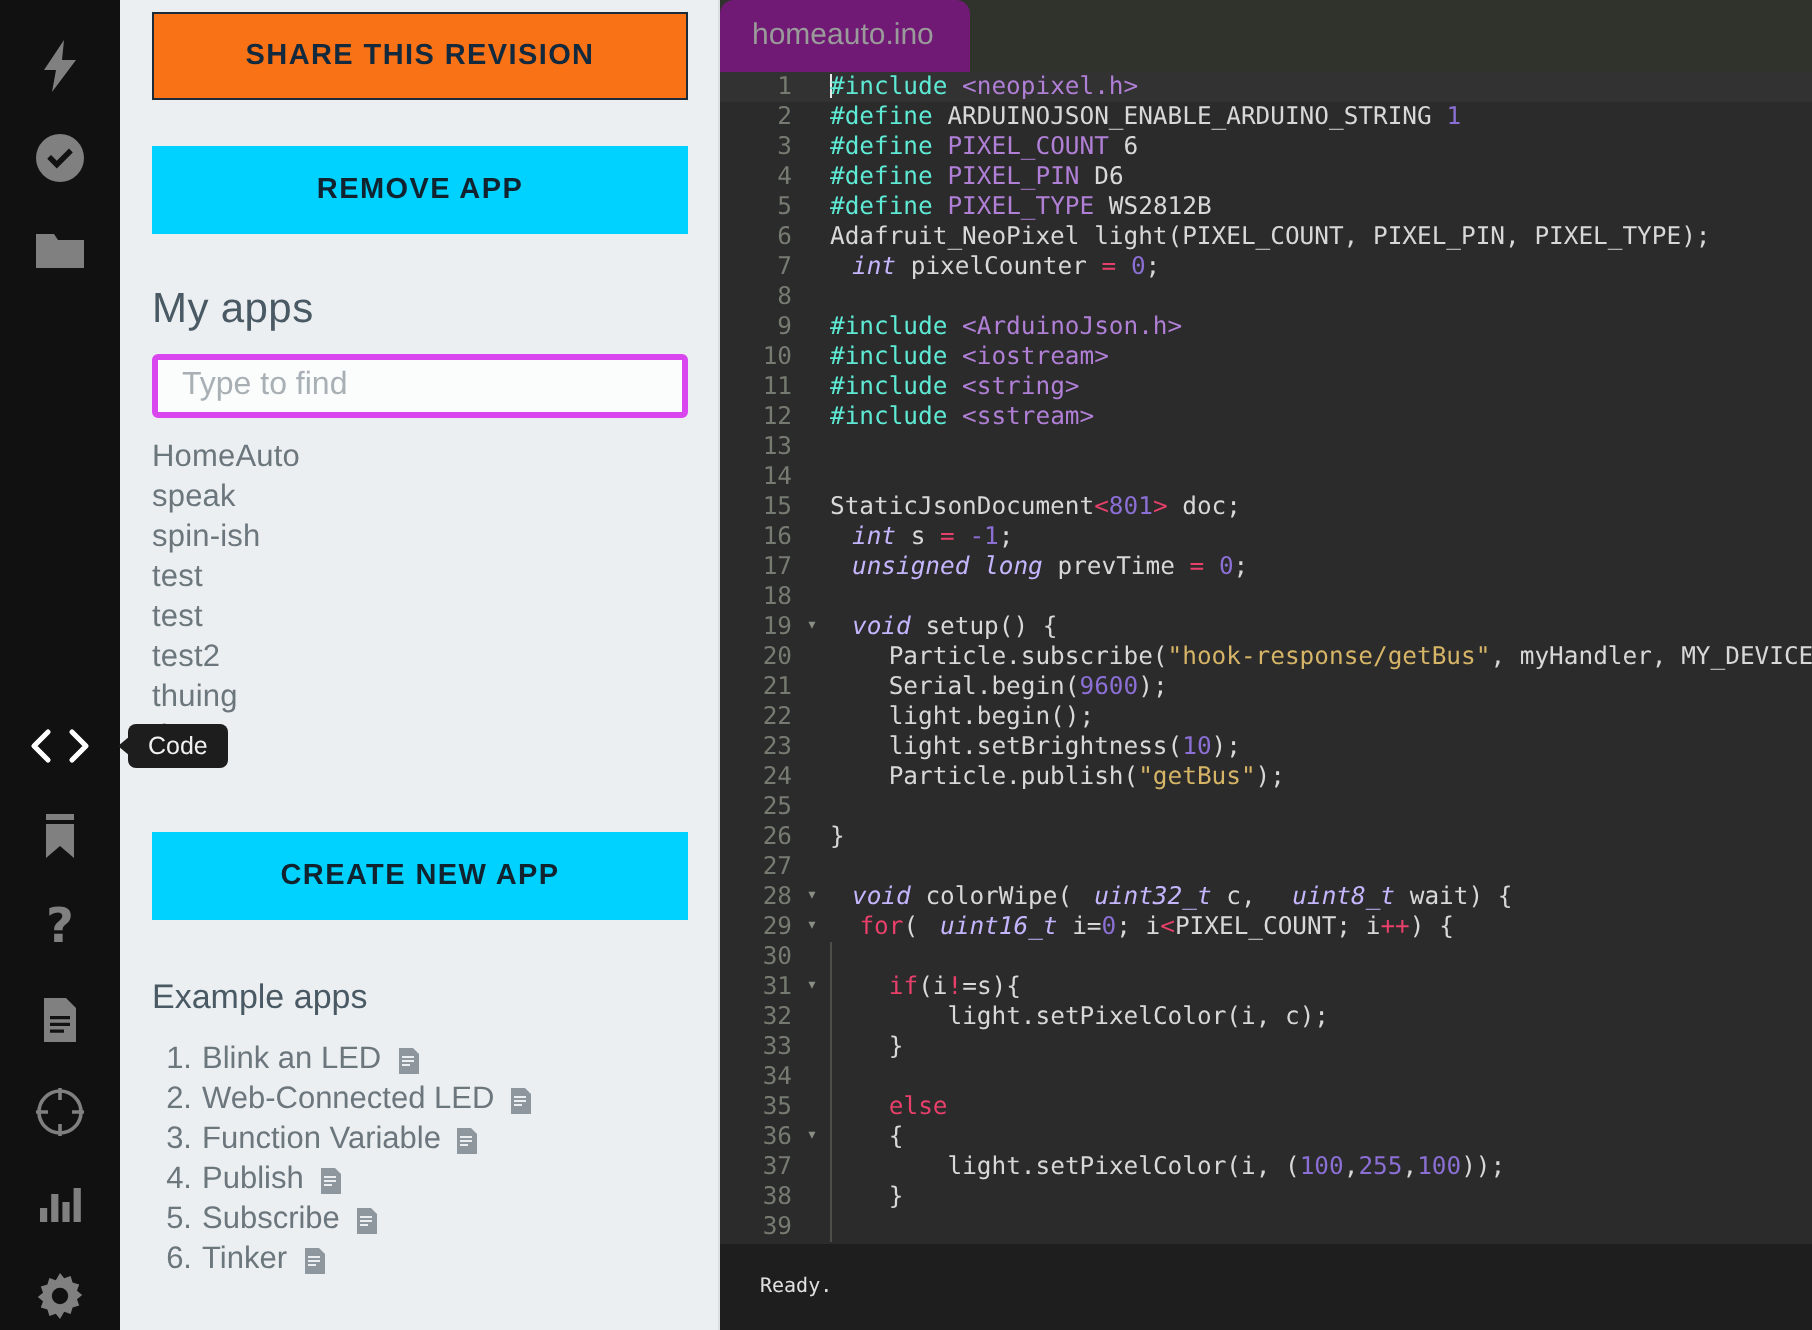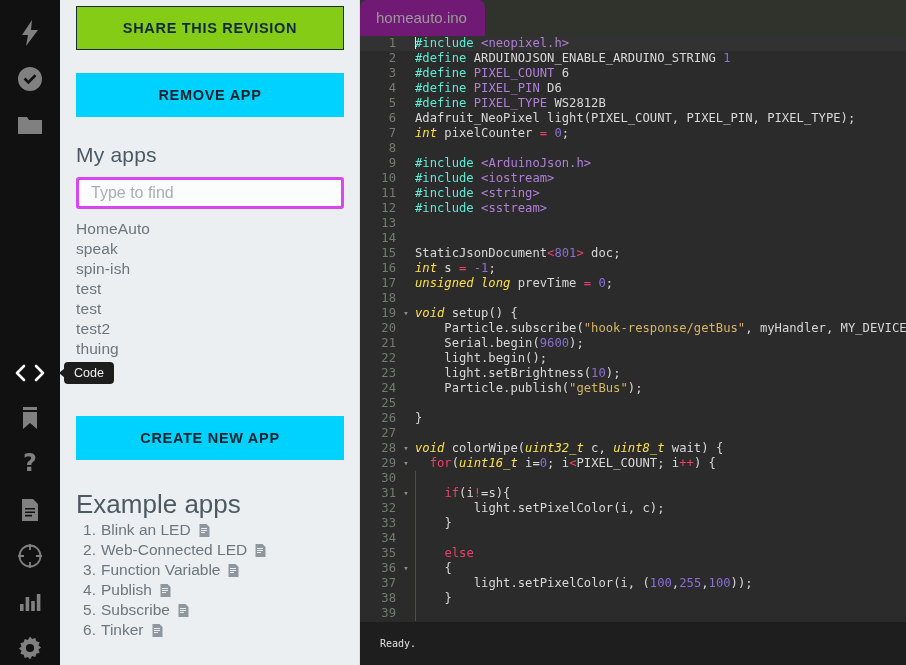--- a/index.html
+++ b/index.html
@@ -29,21 +29,21 @@
     width:300px;flex:0 0 300px;height:665px;background:#eceff1;
     position:relative;overflow:hidden;
   }
   .btn{
     display:block;width:268px;margin:0 auto;text-align:center;
     font-weight:bold;letter-spacing:.7px;font-size:14.5px;
     box-sizing:border-box;cursor:pointer;
   }
   .btn-outline{
     margin-top:6px;height:44px;line-height:42px;
-    background:#84cc16;border:1px solid #1b2b3a;color:#13293d;
+    background:#f97316;border:1px solid #1b2b3a;color:#13293d;
   }
   .btn-cyan{
     margin-top:23px;height:44px;line-height:44px;
     background:#00d2ff;border:none;color:#10232f;
   }
   .section-title{
     font-size:21px;color:#4a5a64;font-weight:normal;
     margin:26px 0 10px 16px;letter-spacing:.2px;
   }
   .find-input{
@@ -58,21 +58,21 @@
     font-size:15.5px;color:#6b767d;line-height:20px;cursor:pointer;
     font-weight:500;letter-spacing:.1px;
   }
   .create-wrap{position:absolute;top:416px;left:0;width:300px;}
   .btn-create{
     display:block;width:268px;margin:0 auto;height:44px;line-height:44px;
     text-align:center;background:#00d2ff;color:#10232f;border:none;
     font-weight:bold;letter-spacing:.7px;font-size:14.5px;cursor:pointer;
   }
   .ex-title{
-    font-size:26px;color:#4a5a64;font-weight:normal;
+    font-size:17px;color:#4a5a64;font-weight:normal;
     position:absolute;top:489px;left:16px;
   }
   .ex-list{position:absolute;top:520px;left:16px;width:280px;}
   .ex-item{
     display:flex;align-items:center;font-size:15.5px;color:#6b767d;
     line-height:20px;height:20px;font-weight:500;cursor:pointer;
   }
   .ex-num{width:20px;text-align:right;margin-right:5px;flex:0 0 20px;}
   .doc-ico{margin-left:8px;display:inline-flex;}
   .divider{
@@ -121,21 +121,21 @@
   .caret{
     display:inline-block;width:0;border-left:1px solid #e8e8e8;height:12px;
     vertical-align:-2px;margin-right:-1px;
   }
   .ind{
     display:inline-block;border-left:1px solid #4b4f47;height:15px;
     vertical-align:top;margin-right:-1px;
   }
   .k-pre{color:#5eead4;}
   .k-inc{color:#b07fd6;}
-  .k-type{color:#fde047;font-style:italic;}
+  .k-type{color:#c4b5fd;font-style:italic;margin-left:11px;}
   .k-num{color:#8b6fd4;}
   .k-str{color:#d7b567;}
   .k-op{color:#e8406a;}
   .k-pl{color:#d8d8d8;}
   .statusbar{
     position:absolute;left:0;right:0;bottom:0;height:43px;background:#1e1e1e;
     color:#e0e0e0;font-family:"DejaVu Sans Mono",monospace;font-size:10px;
     display:flex;align-items:center;padding-left:20px;box-sizing:border-box;
   }
 </style>

